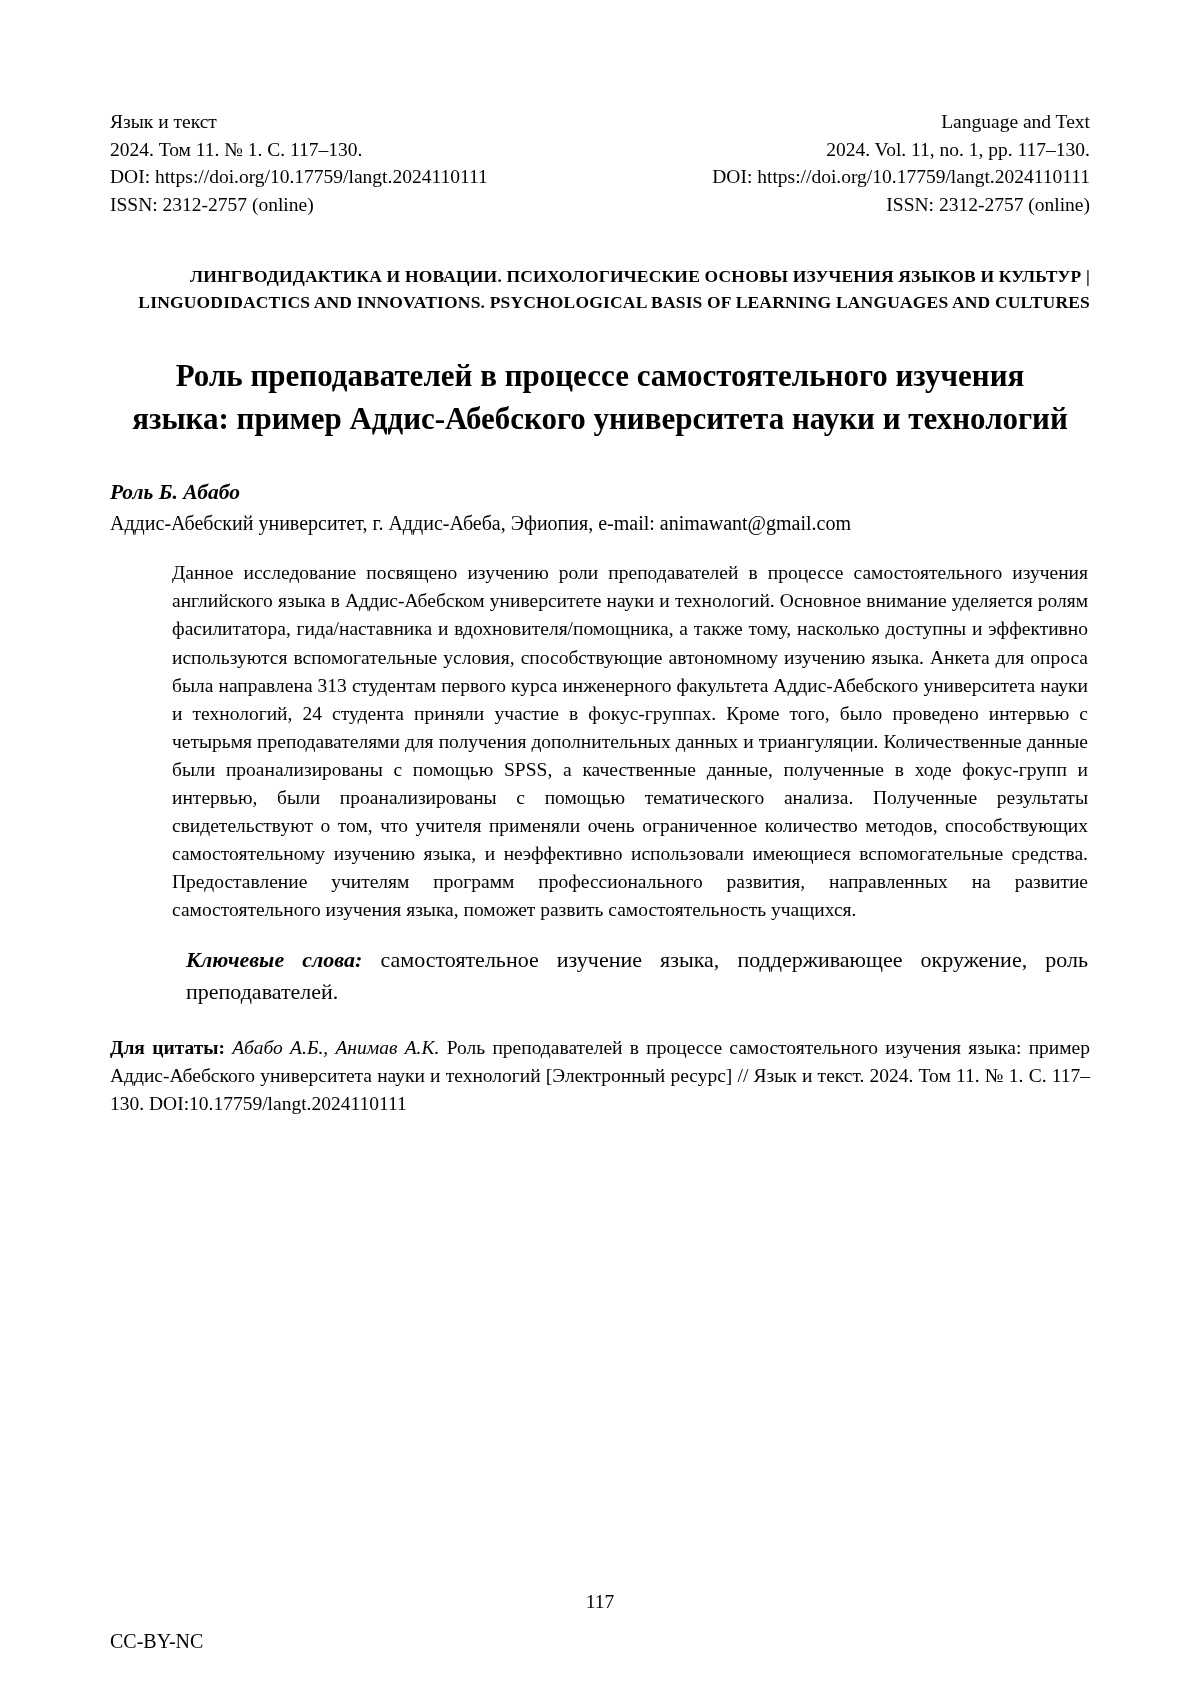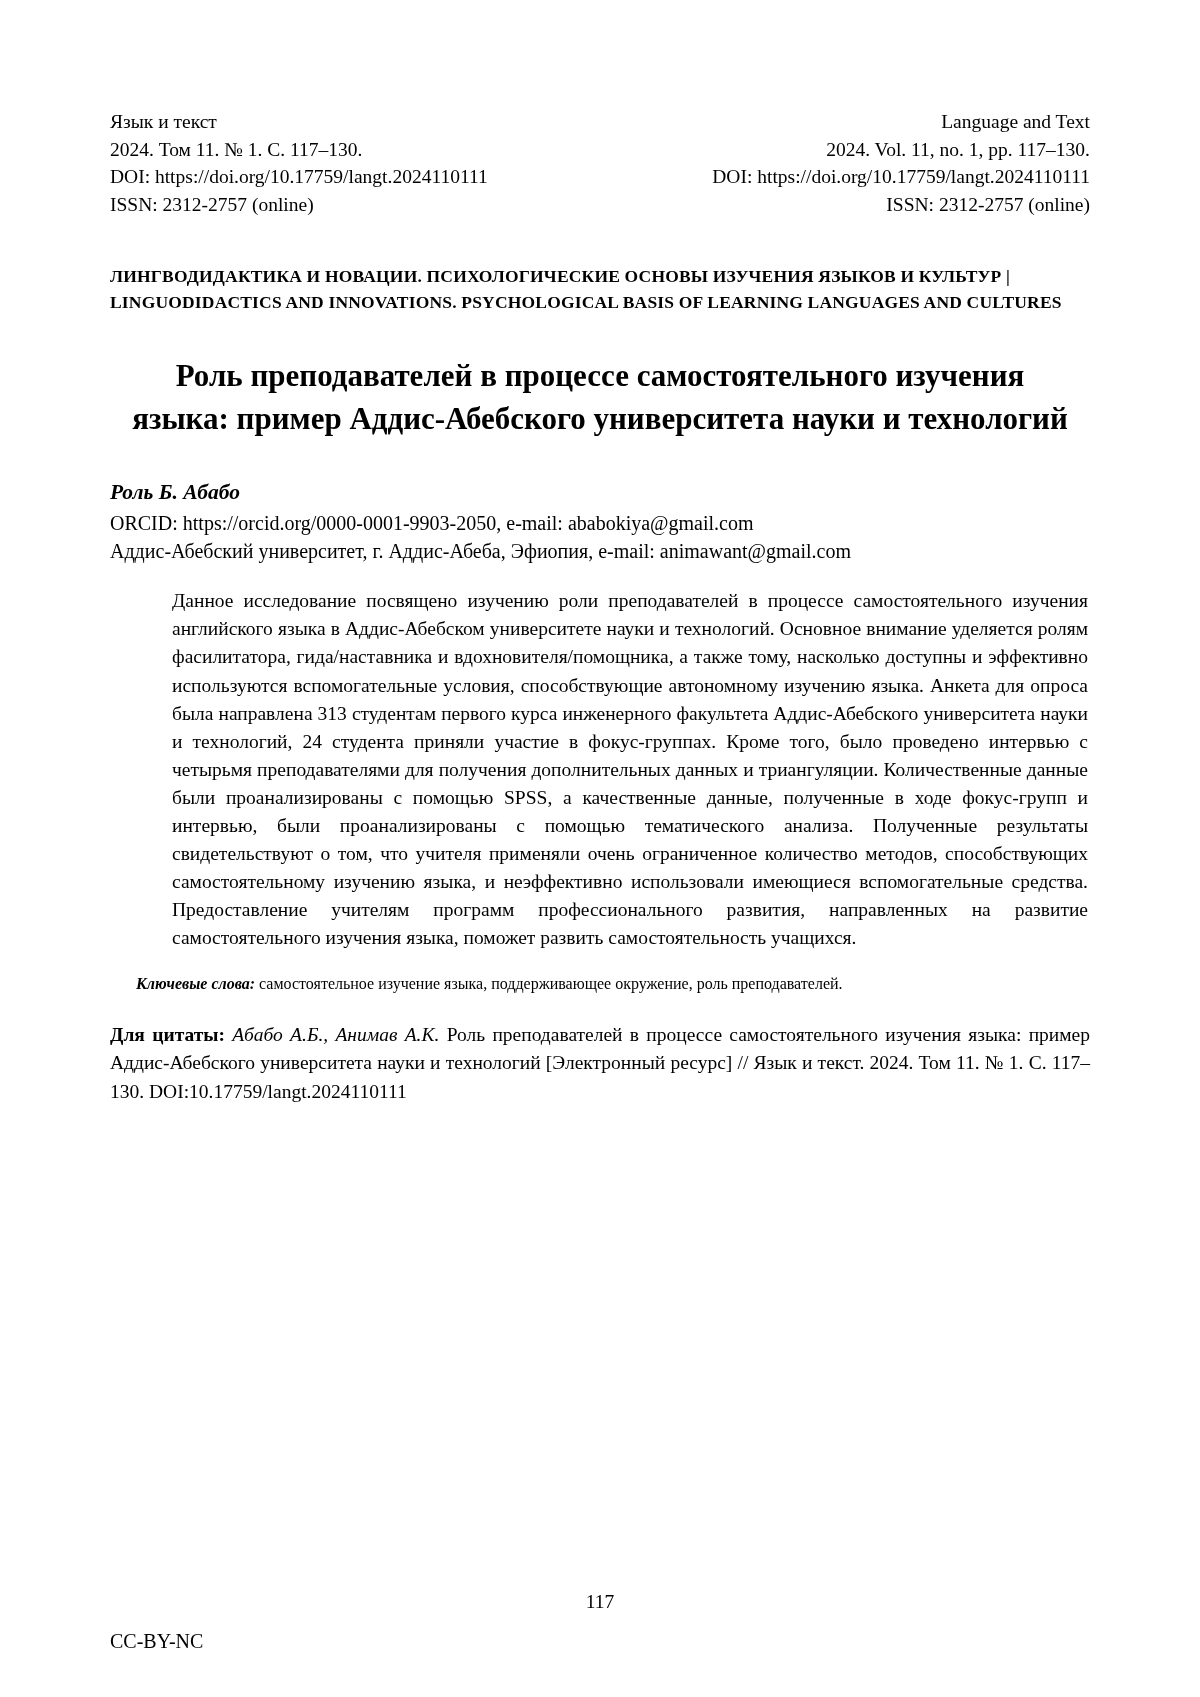--- a/index.html
+++ b/index.html
@@ -37,21 +37,21 @@
   }
   .masthead .right {
     text-align: right;
   }
   .masthead div.line {
     white-space: nowrap;
   }
   
   .section-heading {
     margin-top: 44px;
-    text-align: left;
+    text-align: right;
     font-weight: bold;
     font-size: 17.5px;
     line-height: 1.5;
     letter-spacing: 0.01em;
   }
   
   .article-title {
     margin-top: 40px;
     text-align: center;
     font-weight: bold;
@@ -83,23 +83,23 @@
     margin-left: 62px;
     margin-right: 2px;
     font-size: 19.5px;
     line-height: 1.44;
     text-align: justify;
     text-justify: inter-word;
   }
   .abstract p { margin: 0; }
   .keywords {
     margin-top: 20px;
-    margin-left: 26px;
+    margin-left: 76px;
     margin-right: 2px;
-    font-size: 16px;
+    font-size: 22px;
     line-height: 1.44;
     text-align: justify;
   }
   .keywords .kw-label {
     font-weight: bold;
     font-style: italic;
   }
   
   .citation {
     margin-top: 26px;
@@ -144,21 +144,20 @@
       <div class="line">ISSN: 2312-2757 (online)</div>
     </div>
   </div>
 
   <div class="section-heading">ЛИНГВОДИДАКТИКА И НОВАЦИИ. ПСИХОЛОГИЧЕСКИЕ ОСНОВЫ ИЗУЧЕНИЯ ЯЗЫКОВ И КУЛЬТУР | LINGUODIDACTICS AND INNOVATIONS. PSYCHOLOGICAL BASIS OF LEARNING LANGUAGES AND CULTURES</div>
 
   <h1 class="article-title">Роль преподавателей в процессе самостоятельного изучения языка: пример Аддис-Абебского университета науки и технологий</h1>
 
   <div class="authors">
     <div class="author-name first">Роль Б. Абабо</div>
-    <div class="author-affil">ORCID: https://orcid.org/0000-0001-9903-2050, e-mail: ababokiya@gmail.com</div>
     <div class="author-affil">Аддис-Абебский университет, г. Аддис-Абеба, Эфиопия, e-mail: animawant@gmail.com</div>
   </div>
 
   <div class="abstract">
     <p>Данное исследование посвящено изучению роли преподавателей в процессе самостоятельного изучения английского языка в Аддис-Абебском университете науки и технологий. Основное внимание уделяется ролям фасилитатора, гида/наставника и вдохновителя/помощника, а также тому, насколько доступны и эффективно используются вспомогательные условия, способствующие автономному изучению языка. Анкета для опроса была направлена 313 студентам первого курса инженерного факультета Аддис-Абебского университета науки и технологий, 24 студента приняли участие в фокус-группах. Кроме того, было проведено интервью с четырьмя преподавателями для получения дополнительных данных и триангуляции. Количественные данные были проанализированы с помощью SPSS, а качественные данные, полученные в ходе фокус-групп и интервью, были проанализированы с помощью тематического анализа. Полученные результаты свидетельствуют о том, что учителя применяли очень ограниченное количество методов, способствующих самостоятельному изучению языка, и неэффективно использовали имеющиеся вспомогательные средства. Предоставление учителям программ профессионального развития, направленных на развитие самостоятельного изучения языка, поможет развить самостоятельность учащихся.</p>
   </div>
 
   <div class="keywords">
     <span class="kw-label">Ключевые слова:</span>
     <span>самостоятельное изучение языка, поддерживающее окружение, роль преподавателей.</span>

